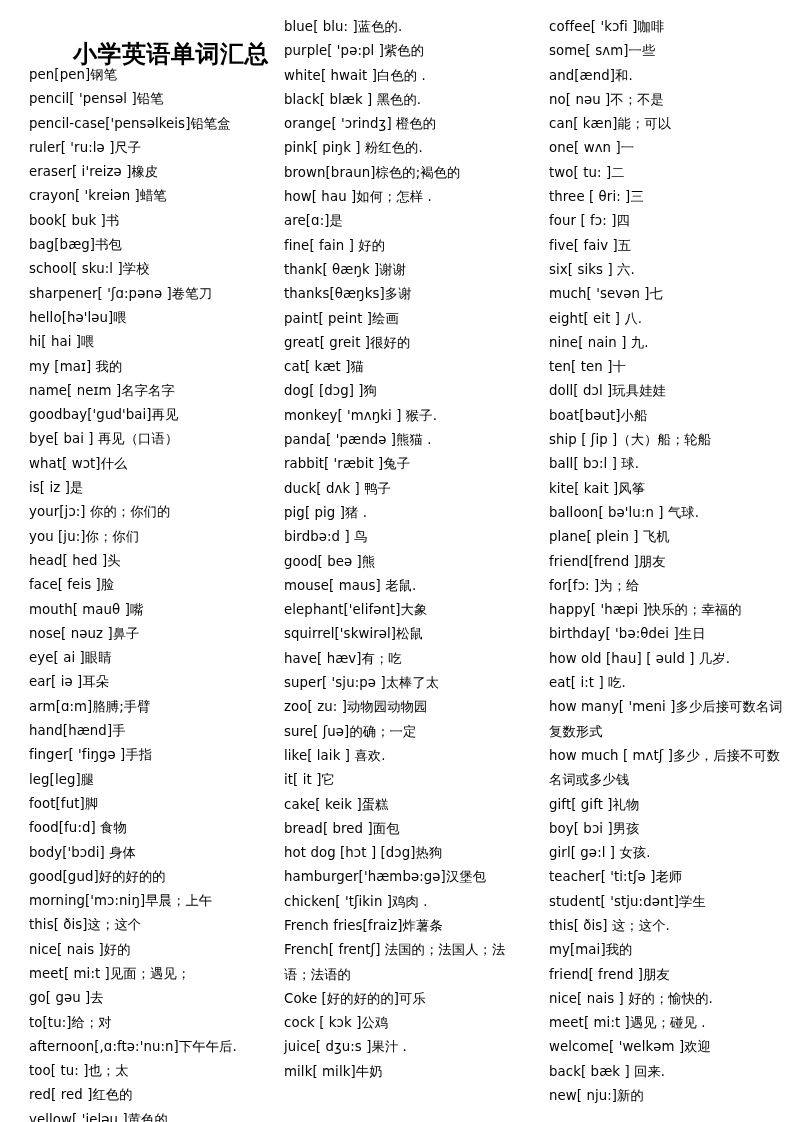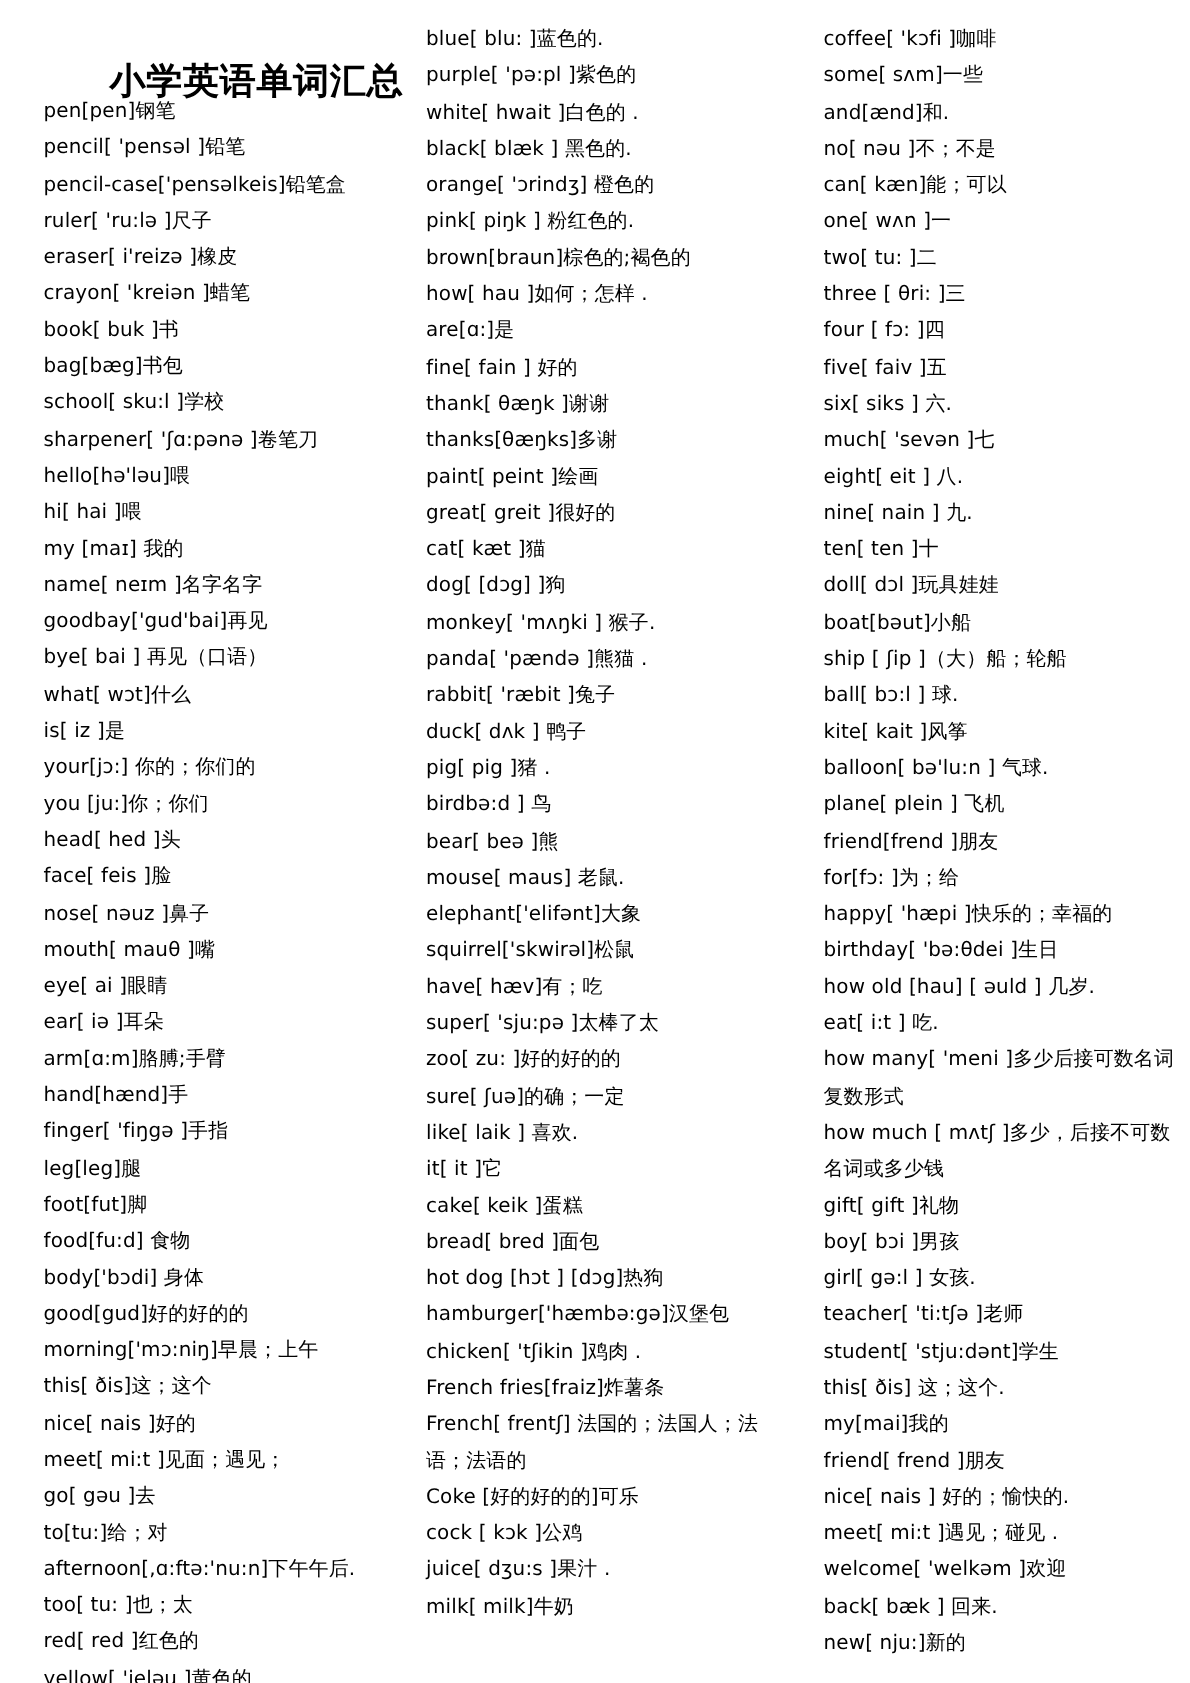--- a/index.html
+++ b/index.html
@@ -73,22 +73,22 @@
       <div class="entry">my [maɪ] 我的</div>
       <div class="entry">name[ neɪm ]名字名字</div>
       <div class="entry">goodbay['gud'bai]再见</div>
       <div class="entry">bye[ bai ] 再见（口语）</div>
       <div class="entry">what[ wɔt]什么</div>
       <div class="entry">is[ iz ]是</div>
       <div class="entry">your[jɔ:] 你的；你们的</div>
       <div class="entry">you [ju:]你；你们</div>
       <div class="entry">head[ hed ]头</div>
       <div class="entry">face[ feis ]脸</div>
+      <div class="entry">mouth[ mauθ ]嘴</div>
       <div class="entry">nose[ nəuz ]鼻子</div>
-      <div class="entry">mouth[ mauθ ]嘴</div>
       <div class="entry">eye[ ai ]眼睛</div>
       <div class="entry">ear[ iə ]耳朵</div>
       <div class="entry">arm[ɑ:m]胳膊;手臂</div>
       <div class="entry">hand[hænd]手</div>
       <div class="entry">finger[ 'fiŋgə ]手指</div>
       <div class="entry">leg[leg]腿</div>
       <div class="entry">foot[fut]脚</div>
       <div class="entry">food[fu:d] 食物</div>
       <div class="entry">body['bɔdi] 身体</div>
       <div class="entry">good[gud]好的好的的</div>
@@ -119,27 +119,27 @@
       <div class="entry">paint[ peint ]绘画</div>
       <div class="entry">great[ greit ]很好的</div>
       <div class="entry">cat[ kæt ]猫</div>
       <div class="entry">dog[ [dɔg] ]狗</div>
       <div class="entry">monkey[ 'mʌŋki ] 猴子.</div>
       <div class="entry">panda[ 'pændə ]熊猫 .</div>
       <div class="entry">rabbit[ 'ræbit ]兔子</div>
       <div class="entry">duck[ dʌk ] 鸭子</div>
       <div class="entry">pig[ pig ]猪 .</div>
       <div class="entry">birdbə:d ] 鸟</div>
-      <div class="entry">bear[ beə ]熊</div>
+      <div class="entry">good[ beə ]熊</div>
       <div class="entry">mouse[ maus] 老鼠.</div>
       <div class="entry">elephant['elifənt]大象</div>
       <div class="entry">squirrel['skwirəl]松鼠</div>
       <div class="entry">have[ hæv]有；吃</div>
       <div class="entry">super[ 'sju:pə ]太棒了太</div>
-      <div class="entry">zoo[ zu: ]好的好的的</div>
+      <div class="entry">zoo[ zu: ]动物园动物园</div>
       <div class="entry">sure[ ʃuə]的确；一定</div>
       <div class="entry">like[ laik ] 喜欢.</div>
       <div class="entry">it[ it ]它</div>
       <div class="entry">cake[ keik ]蛋糕</div>
       <div class="entry">bread[ bred ]面包</div>
       <div class="entry">hot dog [hɔt ] [dɔg]热狗</div>
       <div class="entry">hamburger['hæmbə:gə]汉堡包</div>
       <div class="entry">chicken[ 'tʃikin ]鸡肉 .</div>
       <div class="entry">French fries[fraiz]炸薯条</div>
       <div class="entry">French[ frentʃ] 法国的；法国人；法语；法语的</div>

